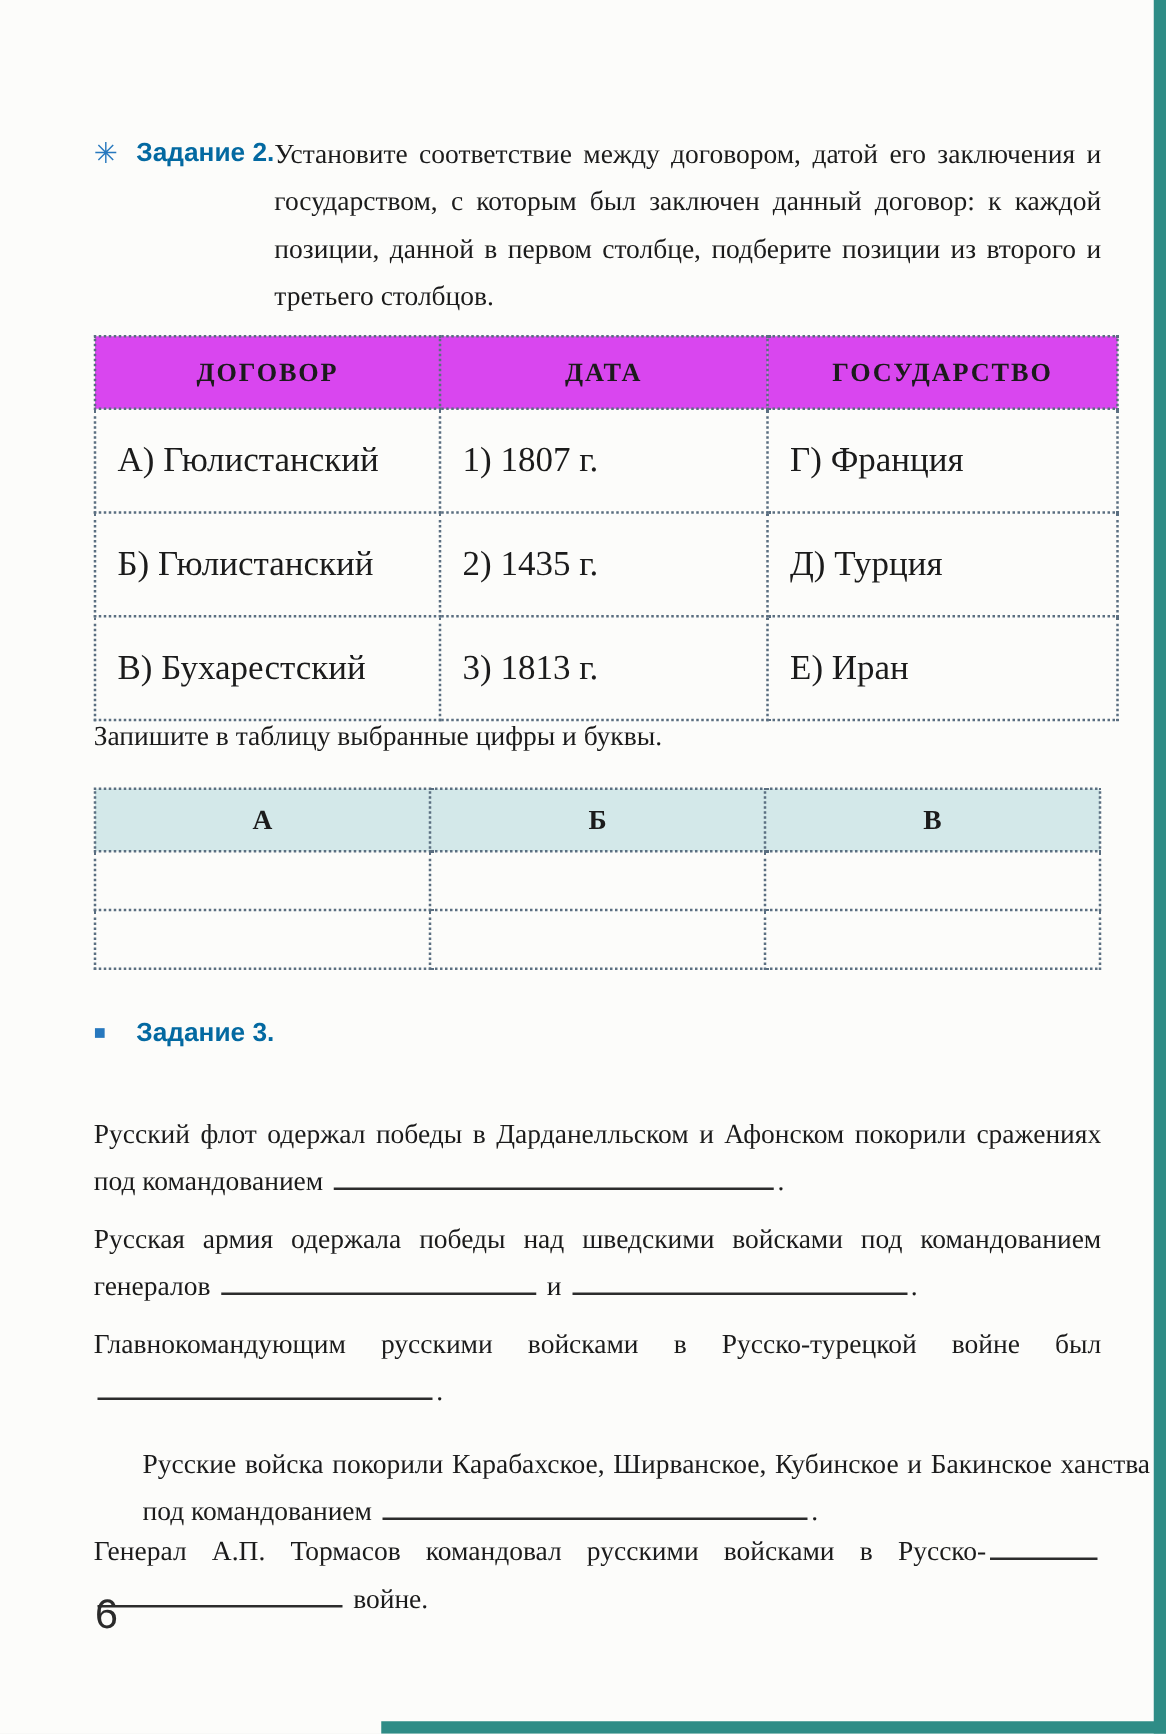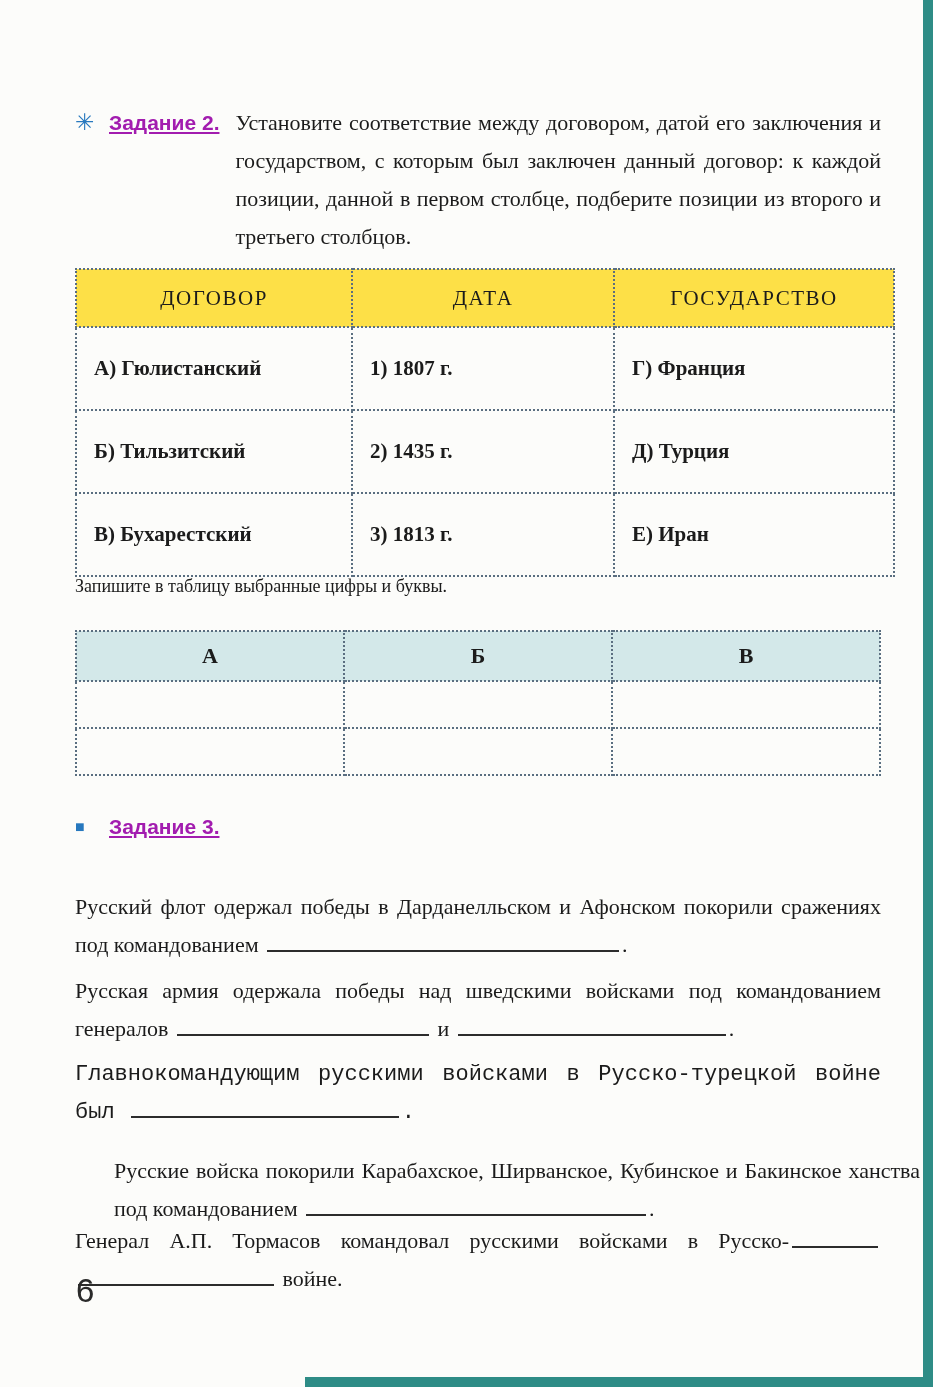--- a/index.html
+++ b/index.html
@@ -27,69 +27,69 @@
   .task-header {
     position: absolute; left: 75px; width: 806px;
     display: flex; align-items: flex-start;
     font-size: 22px; line-height: 38px;
   }
   .marker { color: #2778be; flex: 0 0 34px; }
   .marker.star { font-size: 23px; }
   .marker.square { font-size: 16px; }
   .task-label {
     font-family: "Liberation Sans", "DejaVu Sans", sans-serif;
-    font-weight: 700; color: #a21caf;
-    font-size: 21px; margin-right: 16px; white-space: nowrap; text-decoration: underline;
+    font-weight: 700; color: #0369a1;
+    font-size: 21px; white-space: nowrap;
   }
   .task-text { flex: 1; text-align: justify; }
 
   #task2-header { top: 104px; }
   #task3-header { top: 808px; }
 
   table {
     position: absolute; left: 75px; width: 806px;
     border-collapse: collapse; table-layout: fixed;
   }
   #match-table { top: 268px; }
   #answer-table { top: 630px; }
   #match-table th, #match-table td,
   #answer-table th, #answer-table td {
     border: 2px dotted #5a6e80;
   }
   #match-table th {
-    height: 54px; background: #fde047;
-    font-size: 21px; font-weight: 400;
+    height: 54px; background: #d946ef;
+    font-size: 21px; font-weight: 700;
     text-align: center; letter-spacing: 1.5px;
   }
   #match-table td {
-    height: 79px; font-size: 21px;
-    padding-left: 17px; vertical-align: middle; font-weight: bold;
+    height: 79px; font-size: 28px;
+    padding-left: 17px; vertical-align: middle;
   }
   #match-table .col-treaty { width: 272px; }
   #match-table .col-date   { width: 258px; }
   #match-table .col-state  { width: 276px; }
   #answer-table th {
     height: 46px; background: #d3e8e9;
     font-size: 22px; font-weight: 700; text-align: center;
   }
   #answer-table td { height: 43px; }
 
   .prompt {
     position: absolute; left: 75px; width: 806px;
-    top: 576px; font-size: 18px; margin: 0;
+    top: 576px; font-size: 22px; margin: 0;
   }
 
   .sentence {
     position: absolute; left: 75px; width: 806px;
     font-size: 22px; line-height: 38px;
     text-align: justify; margin: 0;
   }
   #s1 { top: 888px; }
   #s2 { top: 972px; }
-  #s3 { top: 1056px; font-family: Liberation Mono, monospace; }
+  #s3 { top: 1056px; }
   #s4 { top: 1152px; margin-left: 39px; }
   #s5 { top: 1222px; }
 
   .blank {
     display: inline-block; height: 3px;
     border-bottom: 2px solid #2c2c2c;
     margin: 0 3px;
   }
 
   .page-number {
@@ -120,21 +120,21 @@
         <th class="col-state">ГОСУДАРСТВО</th>
       </tr>
     </thead>
     <tbody>
       <tr>
         <td>А) Гюлистанский</td>
         <td>1) 1807 г.</td>
         <td>Г) Франция</td>
       </tr>
       <tr>
-        <td>Б) Тильзитский</td>
+        <td>Б) Гюлистанский</td>
         <td>2) 1435 г.</td>
         <td>Д) Турция</td>
       </tr>
       <tr>
         <td>В) Бухарестский</td>
         <td>3) 1813 г.</td>
         <td>Е) Иран</td>
       </tr>
     </tbody>
   </table>

